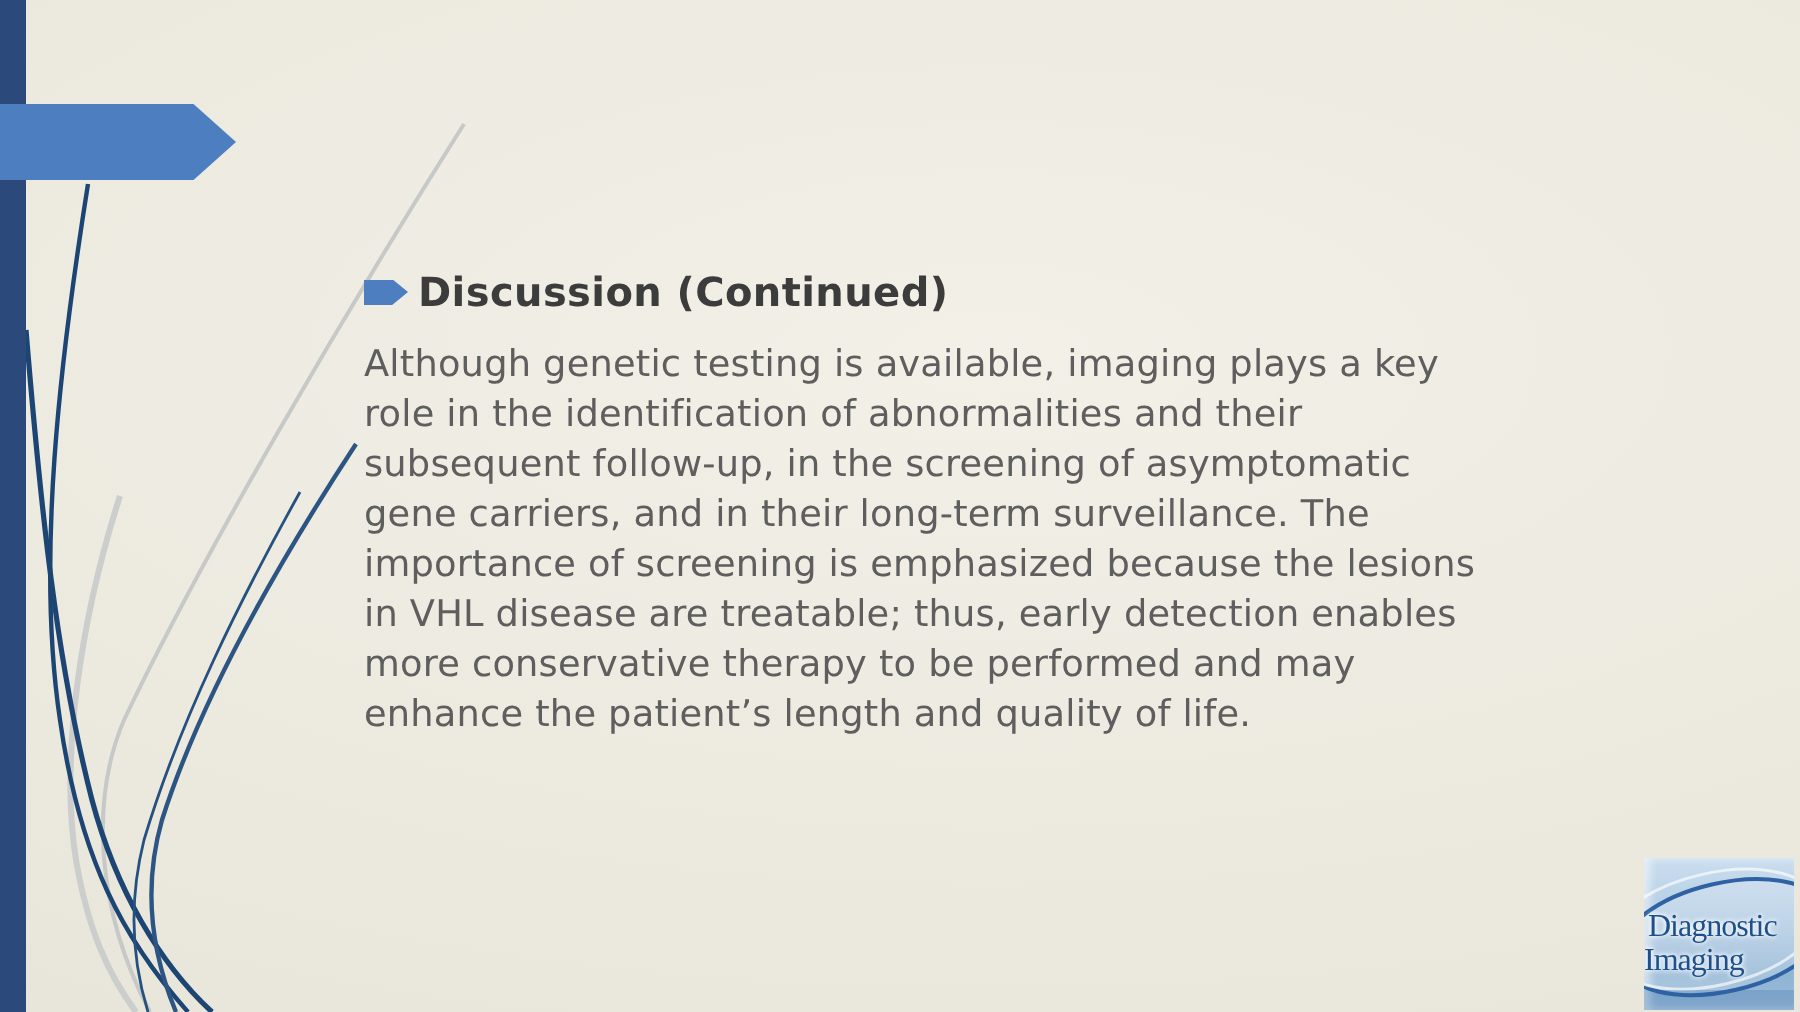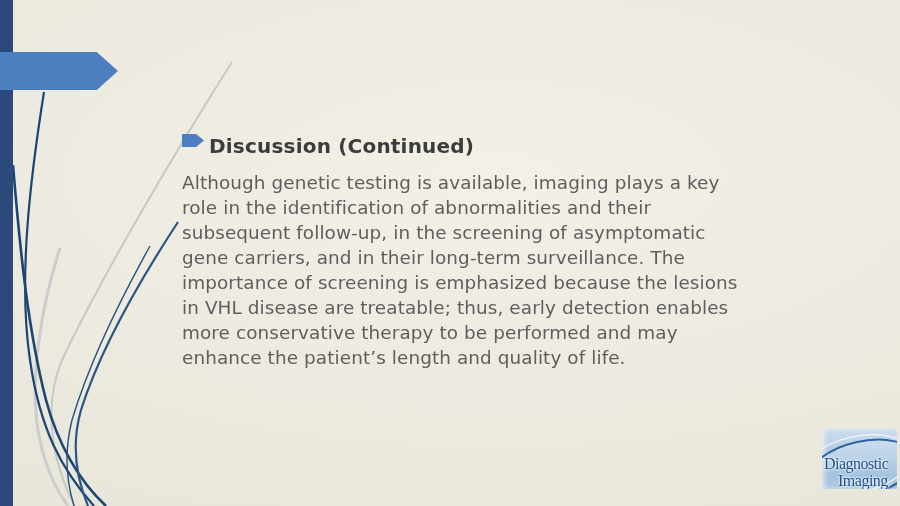--- a/index.html
+++ b/index.html
@@ -37,21 +37,21 @@
   }
 
   
   .content {
     position: absolute;
     left: 182px; top: 134px;
     width: 620px;
   }
   .title-row {
     display: flex;
-    align-items: flex-start;
+    align-items: center;
     gap: 5px;
   }
   .bullet-arrow {
     width: 22px; height: 13px;
     background: #4c7ec0;
     clip-path: polygon(0 0, 64% 0, 100% 50%, 64% 100%, 0 100%);
     flex: 0 0 auto;
   }
   .slide-title {
     margin: 0;
@@ -66,38 +66,38 @@
     line-height: 25px;
     color: #5e5e5e;
     white-space: pre-line;
     letter-spacing: 0.1px;
   }
 
   
   .logo {
     position: absolute;
     left: 822px; top: 429px;
-    width: 75px; height: 60px;
+    width: 75px; height: 76px;
     background: linear-gradient(180deg, #cbdeee 0%, #aec9e2 45%, #8fb4d4 78%, #9dbdd9 100%);
     box-shadow: inset 3px 0 4px rgba(255,255,255,0.55);
     overflow: hidden;
   }
   .logo svg { position: absolute; left: 0; top: 0; }
   .logo-text {
     position: absolute;
     left: 0; top: 26px;
     width: 100%;
     font-family: "Liberation Serif", serif;
     color: #1d4f8c;
     text-shadow: 0 0 2px #ffffff, 0 0 3px #ffffff;
     line-height: 17px;
     font-size: 16px;
   }
   .logo-line1 { margin-left: 2px; letter-spacing: -0.5px; }
-  .logo-line2 { margin-left: 16px; letter-spacing: -0.5px; }
+  .logo-line2 { letter-spacing: -0.5px; }
 </style>
 </head>
 <body>
 
 <div class="slide">
 
   <svg class="curves" width="280" height="506" viewBox="0 0 280 506">
     <path d="M 232,62 C 170,160 100,280 62,360 C 45,400 48,455 75,506" fill="none" stroke="#c6c9c7" stroke-width="2"></path>
     <path d="M 60,248 C 40,310 30,380 38,430 C 44,465 54,487 68,506" fill="none" stroke="#cbcecc" stroke-width="3"></path>
     <path d="M 44,92 C 30,180 18,280 30,360 C 40,430 62,470 94,506" fill="none" stroke="#1d4574" stroke-width="2.2"></path>

